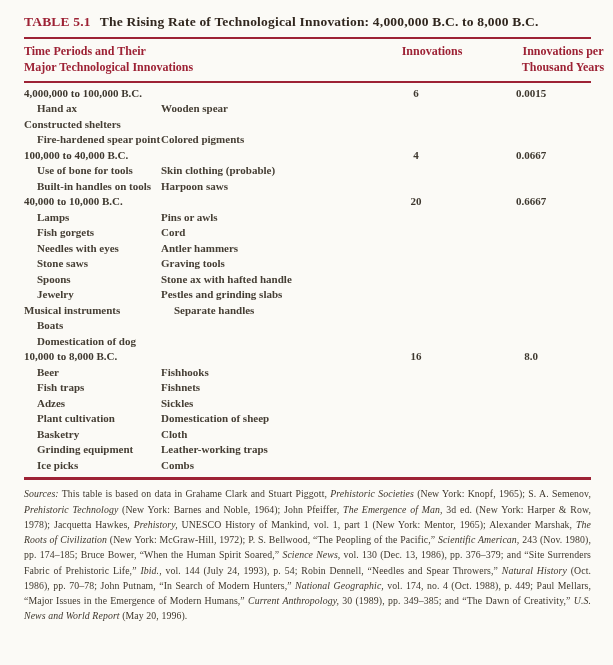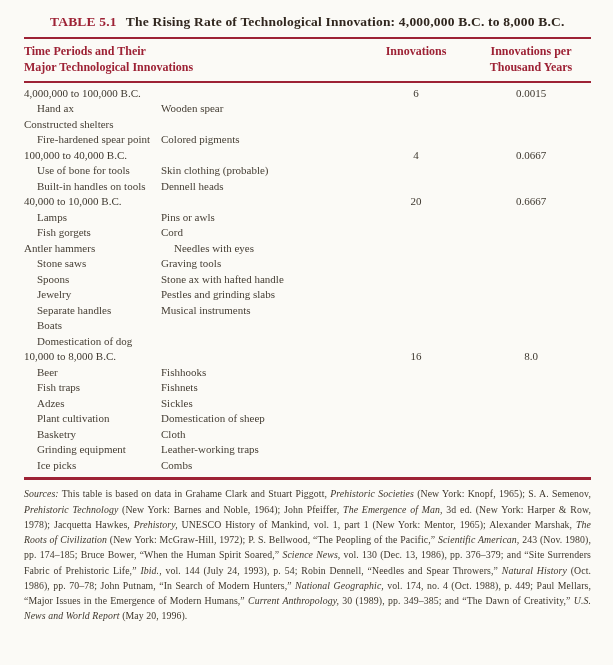--- a/index.html
+++ b/index.html
@@ -9,47 +9,48 @@
     width:613px; height:665px;
     box-sizing:border-box;
     margin:0 auto;
     background:#fbfaf6;
     padding:12px 22px 0 24px;
     font-family:"Liberation Serif","DejaVu Serif",serif;
     color:#413a31;
     overflow:hidden;
   }
   
-  .title { font-size:13.5px; line-height:19px; font-weight:bold; letter-spacing:.2px;margin-left:26px; }
+  .title { font-size:13.5px; line-height:19px; font-weight:bold; letter-spacing:.2px; }
   .tlabel { color:#9d2235; margin-right:9px; }
   .ttext  { color:#31271f; }
   
   .rule  { background:#9d2235; border:none; margin:0; }
   .rule.r-title  { height:2px;   margin-top:6px; }
   .rule.r-header { height:1.8px; }
   .rule.r-heavy  { height:3.2px; margin-top:4px; }
   
   .cheads {
     display:grid;
     grid-template-columns:337px 110px 120px;
     padding:5px 0 6px 0;
     color:#9d2235;
     font-weight:bold;
-    font-size:12px; line-height:15.5px;
+    font-size:12px; line-height:15.5px;gap:16px;
   }
   .chead-periods { text-align:left; }
   .chead-count, .chead-rate { text-align:center; }
   
   .tbody { padding-top:3px; }
   .trow {
     display:grid;
     grid-template-columns:137px 200px 110px 120px;
     height:15.5px;
     font-size:11px; line-height:15.5px;
     white-space:nowrap;
+    font-weight:bold;
   }
   .cell.period { grid-column:1 / 3; color:#3e382f; }
   .cell.item   { color:#453e34; }
   .cell.i1     { padding-left:13px; }
   .cell.num    { text-align:center; color:#3e382f; }
   
   .sources {
     margin-top:6px;
     font-size:9.8px;
     line-height:15.2px;
@@ -107,54 +108,54 @@
         <span class="cell period">100,000 to 40,000 B.C.</span>
         <span class="cell num">4</span>
         <span class="cell num">0.0667</span>
       </div>
       <div class="trow">
         <span class="cell item i1">Use of bone for tools</span>
         <span class="cell item">Skin clothing (probable)</span>
       </div>
       <div class="trow">
         <span class="cell item i1">Built-in handles on tools</span>
-        <span class="cell item">Dennell heads</span>
+        <span class="cell item">Harpoon saws</span>
       </div>
       <div class="trow">
         <span class="cell period">40,000 to 10,000 B.C.</span>
         <span class="cell num">20</span>
         <span class="cell num">0.6667</span>
       </div>
       <div class="trow">
         <span class="cell item i1">Lamps</span>
         <span class="cell item">Pins or awls</span>
       </div>
       <div class="trow">
         <span class="cell item i1">Fish gorgets</span>
         <span class="cell item">Cord</span>
       </div>
       <div class="trow">
+        <span class="cell item i1">Needles with eyes</span>
         <span class="cell item">Antler hammers</span>
-        <span class="cell item i1">Needles with eyes</span>
       </div>
       <div class="trow">
         <span class="cell item i1">Stone saws</span>
         <span class="cell item">Graving tools</span>
       </div>
       <div class="trow">
         <span class="cell item i1">Spoons</span>
         <span class="cell item">Stone ax with hafted handle</span>
       </div>
       <div class="trow">
         <span class="cell item i1">Jewelry</span>
         <span class="cell item">Pestles and grinding slabs</span>
       </div>
       <div class="trow">
+        <span class="cell item">Musical instruments</span>
         <span class="cell item i1">Separate handles</span>
-        <span class="cell item">Musical instruments</span>
       </div>
       <div class="trow">
         <span class="cell item i1">Boats</span>
         <span class="cell item"></span>
       </div>
       <div class="trow">
         <span class="cell item i1">Domestication of dog</span>
         <span class="cell item"></span>
       </div>
       <div class="trow">

